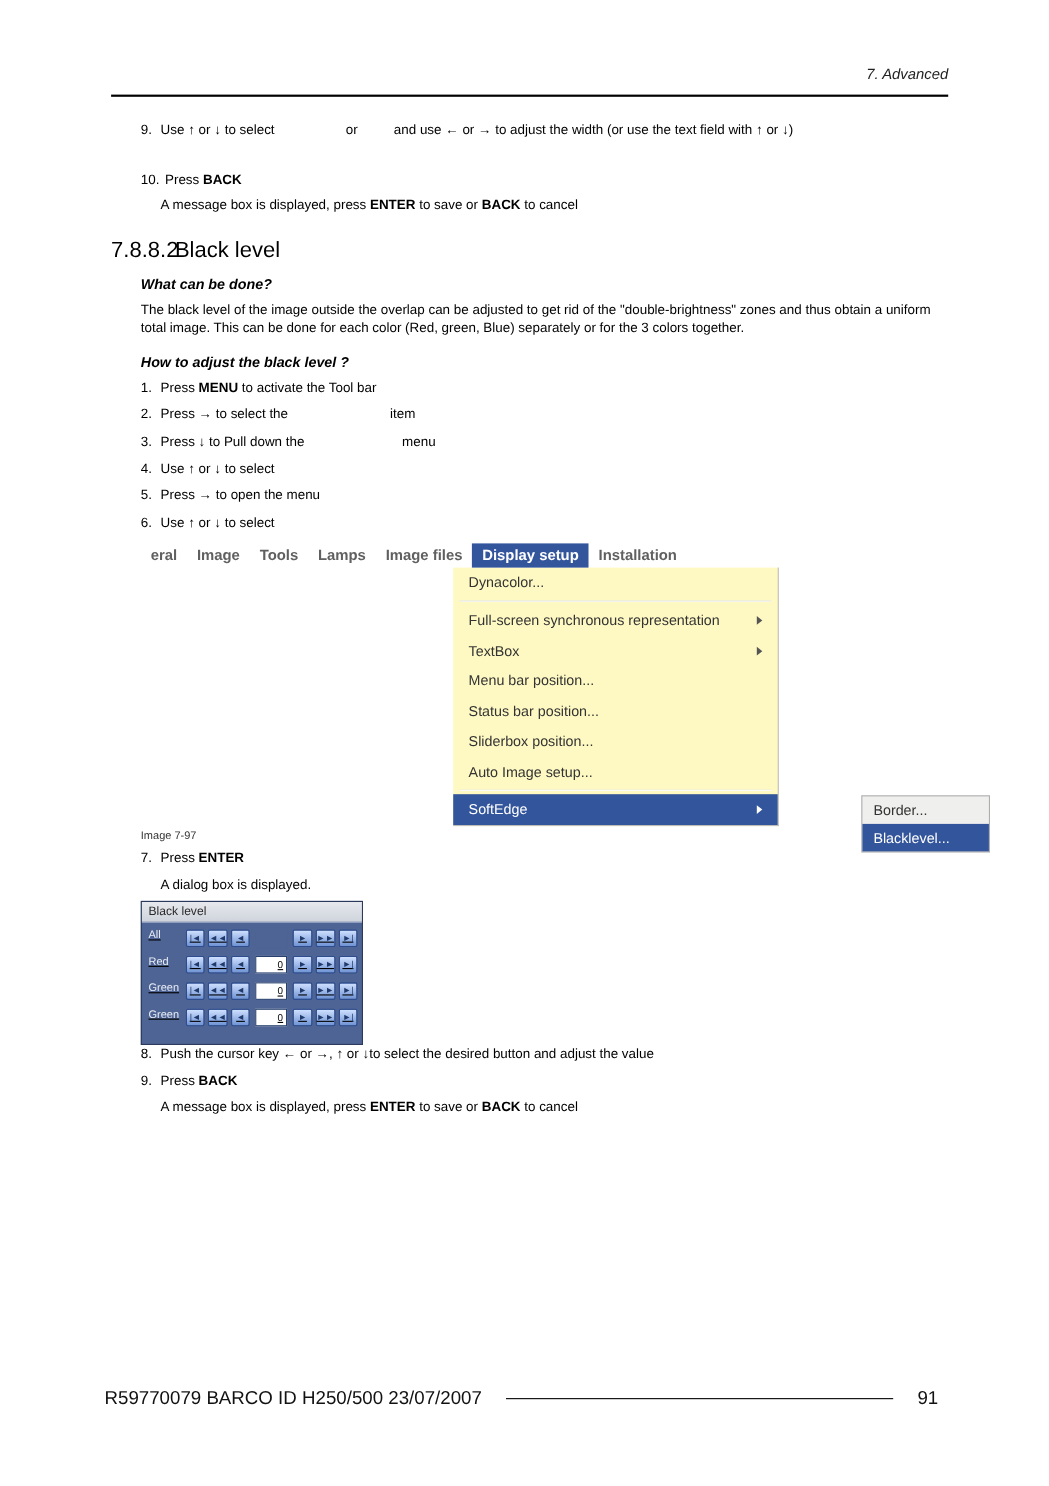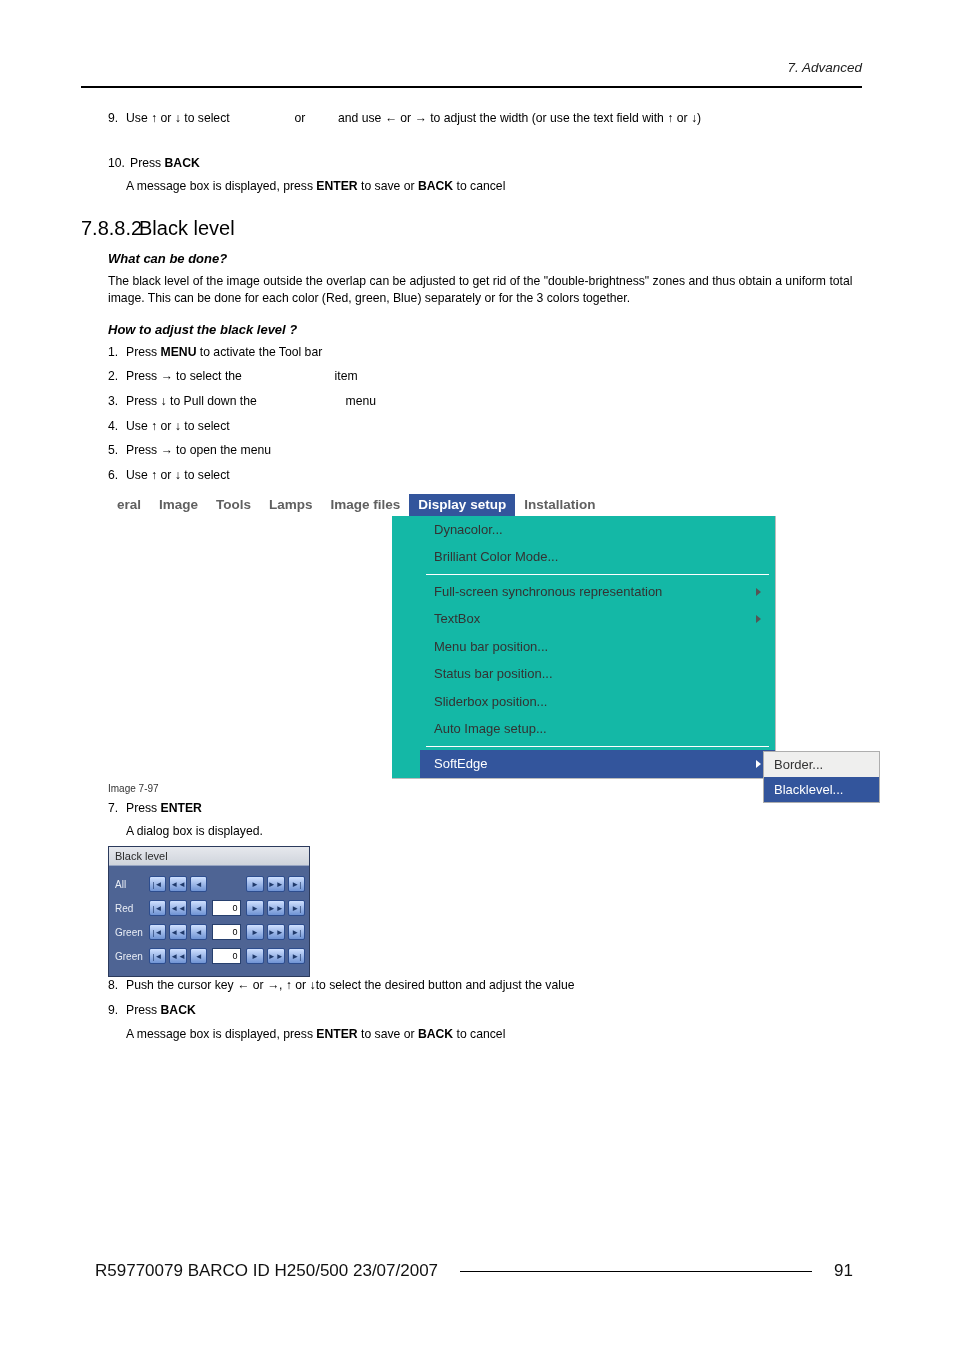--- a/index.html
+++ b/index.html
@@ -7,21 +7,21 @@
     font-family: Arial, Helvetica, sans-serif;
     font-size: 12.2px;
     color: #000;
     width: 954px;
     height: 1351px;
     position: relative;
     background: #fff;
   }
   .page {
     position: absolute;
-    left: 81px;
+    left: 101px;
     right: 92px;
     top: 60px;
   }
   .header-section-title {
     text-align: right;
     font-style: italic;
     font-size: 13.5px;
     color: #222;
     padding-bottom: 7px;
     margin-bottom: 4px;
@@ -64,27 +64,26 @@
     height: 22px;
     line-height: 22px;
     font-weight: bold;
   }
   .menubar .active {
     background: #33559c;
     color: #fff;
   }
   .dropdown {
     margin-left: 284px;
-    width: 384px;
-    background: #14b8a6;
+    width: 296px;
+    background: #fef9c3;
     border-right: 1px solid #bcbcbc;
     border-bottom: 1px solid #bcbcbc;
     font-size: 13px;
     color: #333;
-    padding-left: 28px;
   }
   .dropdown .dd-item {
     padding: 5px 12px 5px 14px;
     display: flex;
     justify-content: space-between;
     align-items: center;
     line-height: 1.35;
   }
   .dropdown .sep {
     height: 1px;
@@ -138,23 +137,24 @@
   .blk-title {
     background: linear-gradient(#e6e8ed,#cfd4dc);
     color: #2a2a2a;
     font-size: 11px;
     padding: 3px 6px;
     border-bottom: 1px solid #97a5c2;
   }
   .blk-body { padding: 6px 4px 8px 4px; }
   .blk-row {
     display: flex;
-    align-items: center;
+    align-items: flex-start;
     height: 24px;
     gap: 3px;
+    text-decoration: underline;
   }
   .blk-label {
     color: #e9edf5;
     font-size: 10px;
     width: 34px;
     padding-left: 2px;
   }
   .btn {
     width: 18px; height: 16px;
     background: linear-gradient(#cfe0ff,#6f93d4);
@@ -267,23 +267,20 @@
         <span>Tools</span>
         <span>Lamps</span>
         <span>Image files</span>
         <span class="active">Display setup</span>
         <span>Installation</span>
       </div>
       <div class="dropdown">
         <div class="dd-item">
             <span>Dynacolor...</span>
           </div>
-        <div class="dd-item">
-            <span>Brilliant Color Mode...</span>
-          </div>
         <div class="sep"></div>
         <div class="dd-item">
             <span>Full-screen synchronous representation</span>
             <span class="arrow-right"></span>
           </div>
         <div class="dd-item">
             <span>TextBox</span>
             <span class="arrow-right"></span>
           </div>
         <div class="dd-item">

